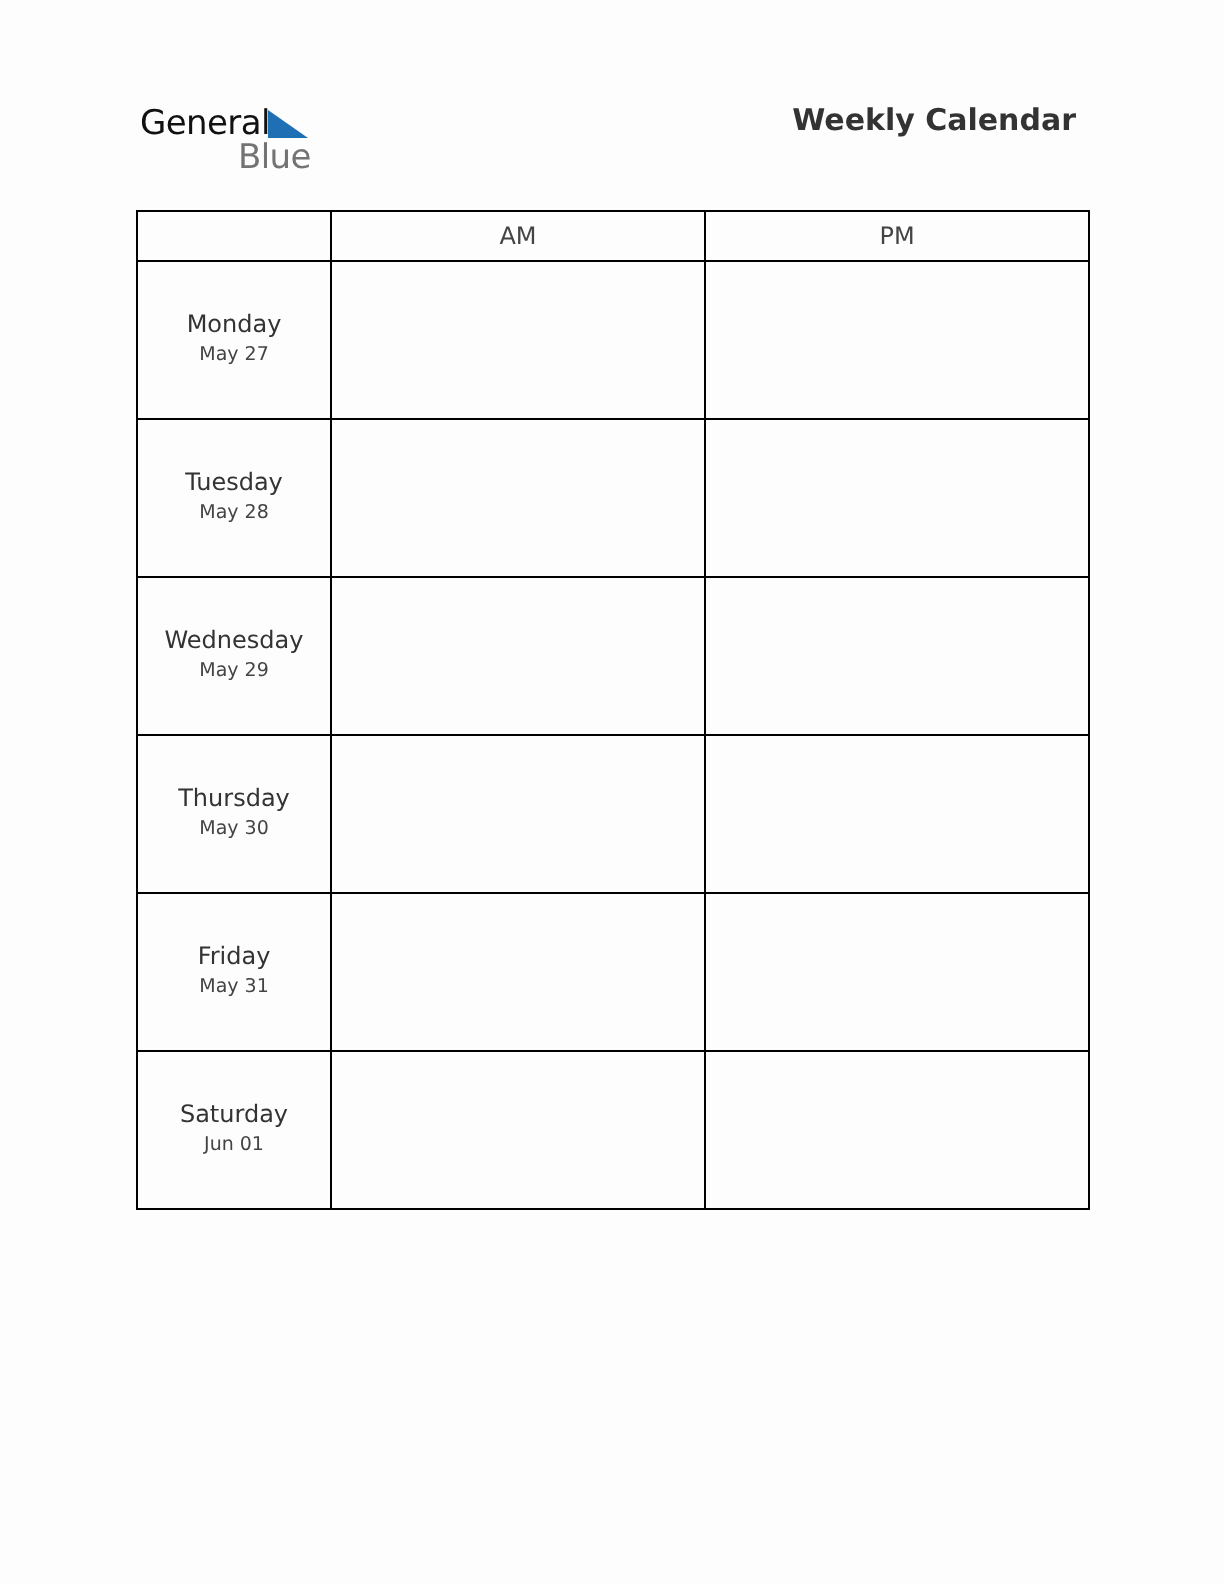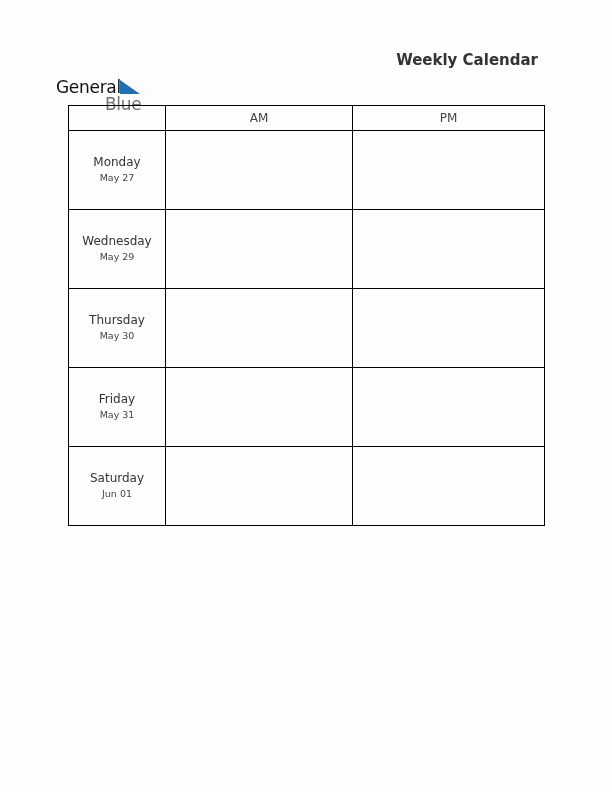--- a/index.html
+++ b/index.html
@@ -10,25 +10,24 @@
     body {
       width: 612px;
       height: 792px;
       position: relative;
       font-family: "DejaVu Sans", "Liberation Sans", sans-serif;
       color: #333;
       overflow: hidden;
     }
     .logo {
       position: absolute;
-      left: 56px;
+      left: 70px;
       top: 52px;
       width: 90px;
       height: 40px;
-      margin-top: 25px;
     }
     .logo .general {
       position: absolute;
       left: 0;
       top: 0;
       font-size: 17px;
       color: #111;
       letter-spacing: -0.3px;
       line-height: 20px;
     }
@@ -139,20 +138,28 @@
     <tr>
       <td class="day">
         <span class="dname">Monday</span>
         <span class="ddate">May 27</span>
       </td>
       <td></td>
       <td></td>
     </tr>
     <tr>
       <td class="day">
+        <span class="dname">Tuesday</span>
+        <span class="ddate">May 28</span>
+      </td>
+      <td></td>
+      <td></td>
+    </tr>
+    <tr>
+      <td class="day">
         <span class="dname">Wednesday</span>
         <span class="ddate">May 29</span>
       </td>
       <td></td>
       <td></td>
     </tr>
     <tr>
       <td class="day">
         <span class="dname">Thursday</span>
         <span class="ddate">May 30</span>

